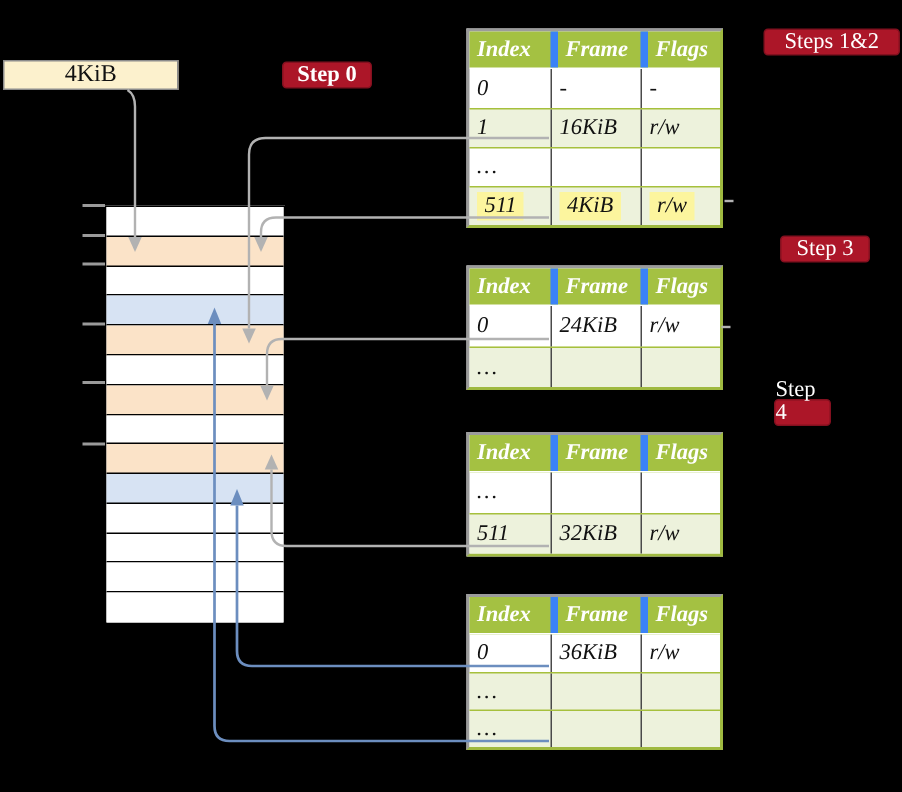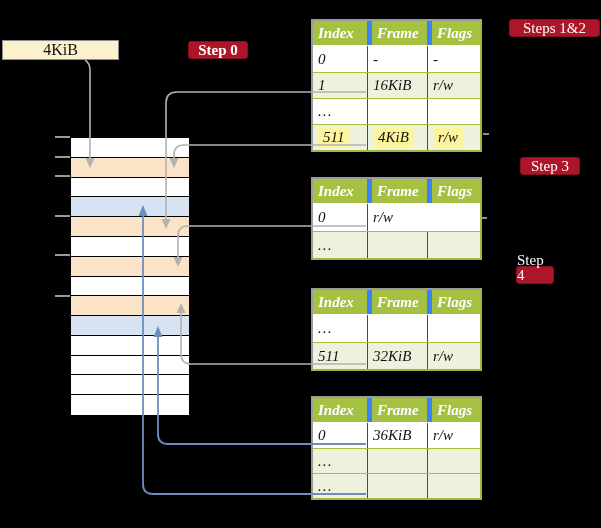--- a/index.html
+++ b/index.html
@@ -164,20 +164,21 @@
 
   <div class="ptable rows27" id="ptable2">
     <div class="trow thead">
       <div class="cell">Index</div>
       <div class="cell">Frame</div>
       <div class="cell">Flags</div>
     </div>
     <div class="tbody">
       <div class="trow">
         <div class="cell">0</div>
+        <div class="cell">24KiB</div>
         <div class="cell">r/w</div>
       </div>
       <div class="trow shade">
         <div class="cell">…</div>
         <div class="cell"></div>
         <div class="cell"></div>
       </div>
     </div>
   </div>
 

